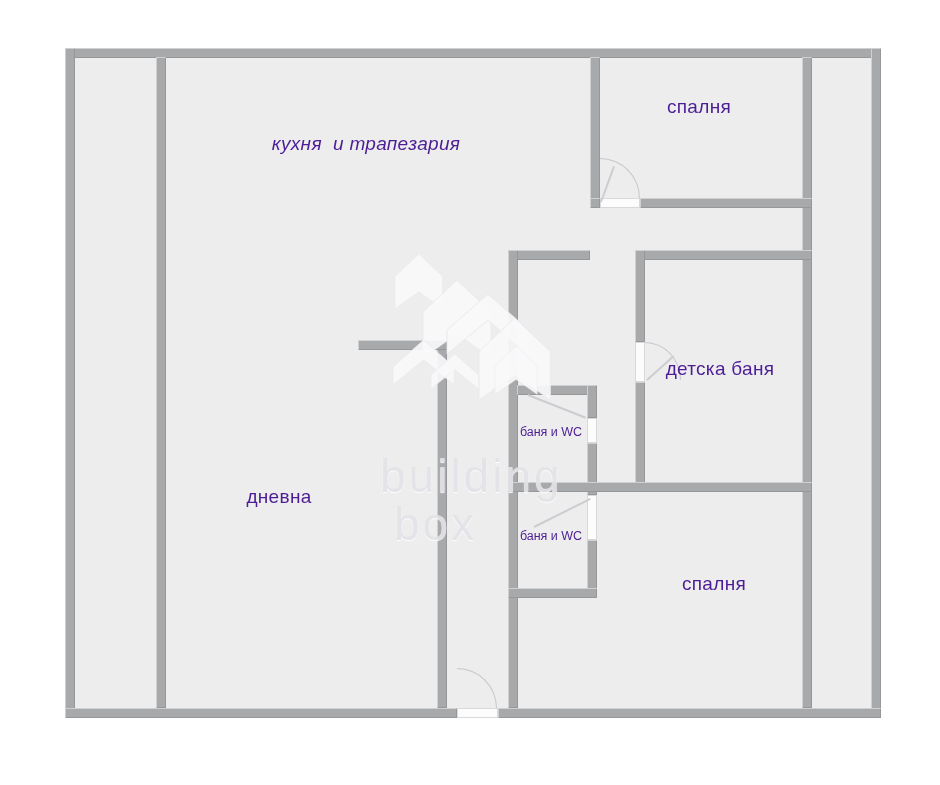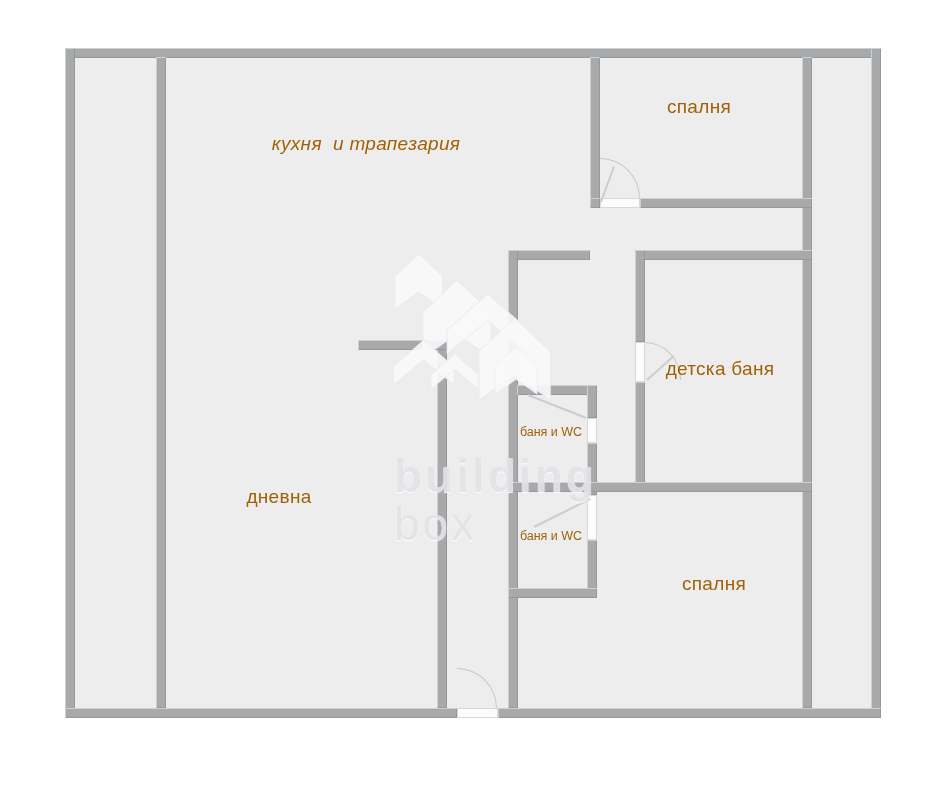--- a/index.html
+++ b/index.html
@@ -5,21 +5,21 @@
   html,body{margin:0;padding:0;background:#ffffff;}
   #stage{position:relative;width:940px;height:785px;background:#ffffff;overflow:hidden;
          font-family:"Liberation Sans",sans-serif;}
   .floor{position:absolute;left:65px;top:48px;width:816px;height:670px;background:#ededee;}
   .wall{position:absolute;background:#a8a9ab;
         box-shadow:inset 1px 1px 0 rgba(255,255,255,.45), inset -1px -1px 0 rgba(0,0,0,.10);}
   .door-leaf{position:absolute;background:#fcfcfd;border:1px solid #d9d9dc;box-sizing:border-box;}
   .arc{position:absolute;border:1.5px solid #c7c7cb;background:transparent;box-sizing:border-box;}
   .arc.tr{border-left:none;border-bottom:none;border-top-right-radius:100%;}
   .swing{position:absolute;height:2px;background:#cdcdd1;transform-origin:left center;}
-  .room-label{position:absolute;transform:translate(-50%,-50%);font-size:19px;color:#a16207;
+  .room-label{position:absolute;transform:translate(-50%,-50%);font-size:19px;color:#4c1d95;
               white-space:pre;letter-spacing:.3px;}
   .room-label.small{font-size:12.5px;letter-spacing:0;}
   .wm-text{position:absolute;color:#e4e4e8;opacity:.9;font-size:46px;letter-spacing:3px;
            text-shadow:0 1px 1px #ffffff;white-space:pre;}
   .wm-logo{position:absolute;left:385px;top:250px;width:196px;height:166px;}
 </style>
 </head>
 <body>
 
 <div id="stage">
@@ -83,21 +83,21 @@
       <g fill="#f9f9fa" fill-opacity="0.92" stroke="#e9e9ec" stroke-width="0.8">
         <path transform="translate(10,4) scale(0.70)" d="M0,32 L34,0 L68,32 L68,78 L34,54 L0,78 Z"></path>
         <path transform="translate(38,30) scale(1.0)" d="M0,32 L34,0 L68,32 L68,78 L34,54 L0,78 Z"></path>
         <path transform="translate(62,44) scale(1.2)" d="M0,30 L34,0 L68,30 L68,50 L34,22 L0,50 Z"></path>
         <path transform="translate(94,68) scale(1.05)" d="M0,32 L34,0 L68,32 L68,78 L34,54 L0,78 Z"></path>
         <path transform="translate(8,90) scale(0.9)" d="M0,30 L34,0 L68,30 L68,50 L34,22 L0,50 Z"></path>
         <path transform="translate(46,104) scale(0.7)" d="M0,30 L34,0 L68,30 L68,50 L34,22 L0,50 Z"></path>
         <path transform="translate(110,96) scale(0.62)" d="M0,32 L34,0 L68,32 L68,78 L34,54 L0,78 Z"></path>
       </g>
     </svg>
-    <div class="wm-text" style="left:394px;top:449px;font-weight:bold;">building</div>
+    <div class="wm-text" style="left:380px;top:449px;">building</div>
     <div class="wm-text" style="left:394px;top:497px;">box</div>
   </div>
 
   <div>
     <div class="room-label" style="left:366px;top:144px;font-style:italic;">кухня  и трапезария</div>
     <div class="room-label" style="left:699px;top:107px;">спалня</div>
     <div class="room-label" style="left:720px;top:369px;">детска баня</div>
     <div class="room-label" style="left:279px;top:497px;text-align:center;">дневна</div>
     <div class="room-label small" style="left:551px;top:432px;">баня и WC</div>
     <div class="room-label small" style="left:551px;top:536px;">баня и WC</div>

